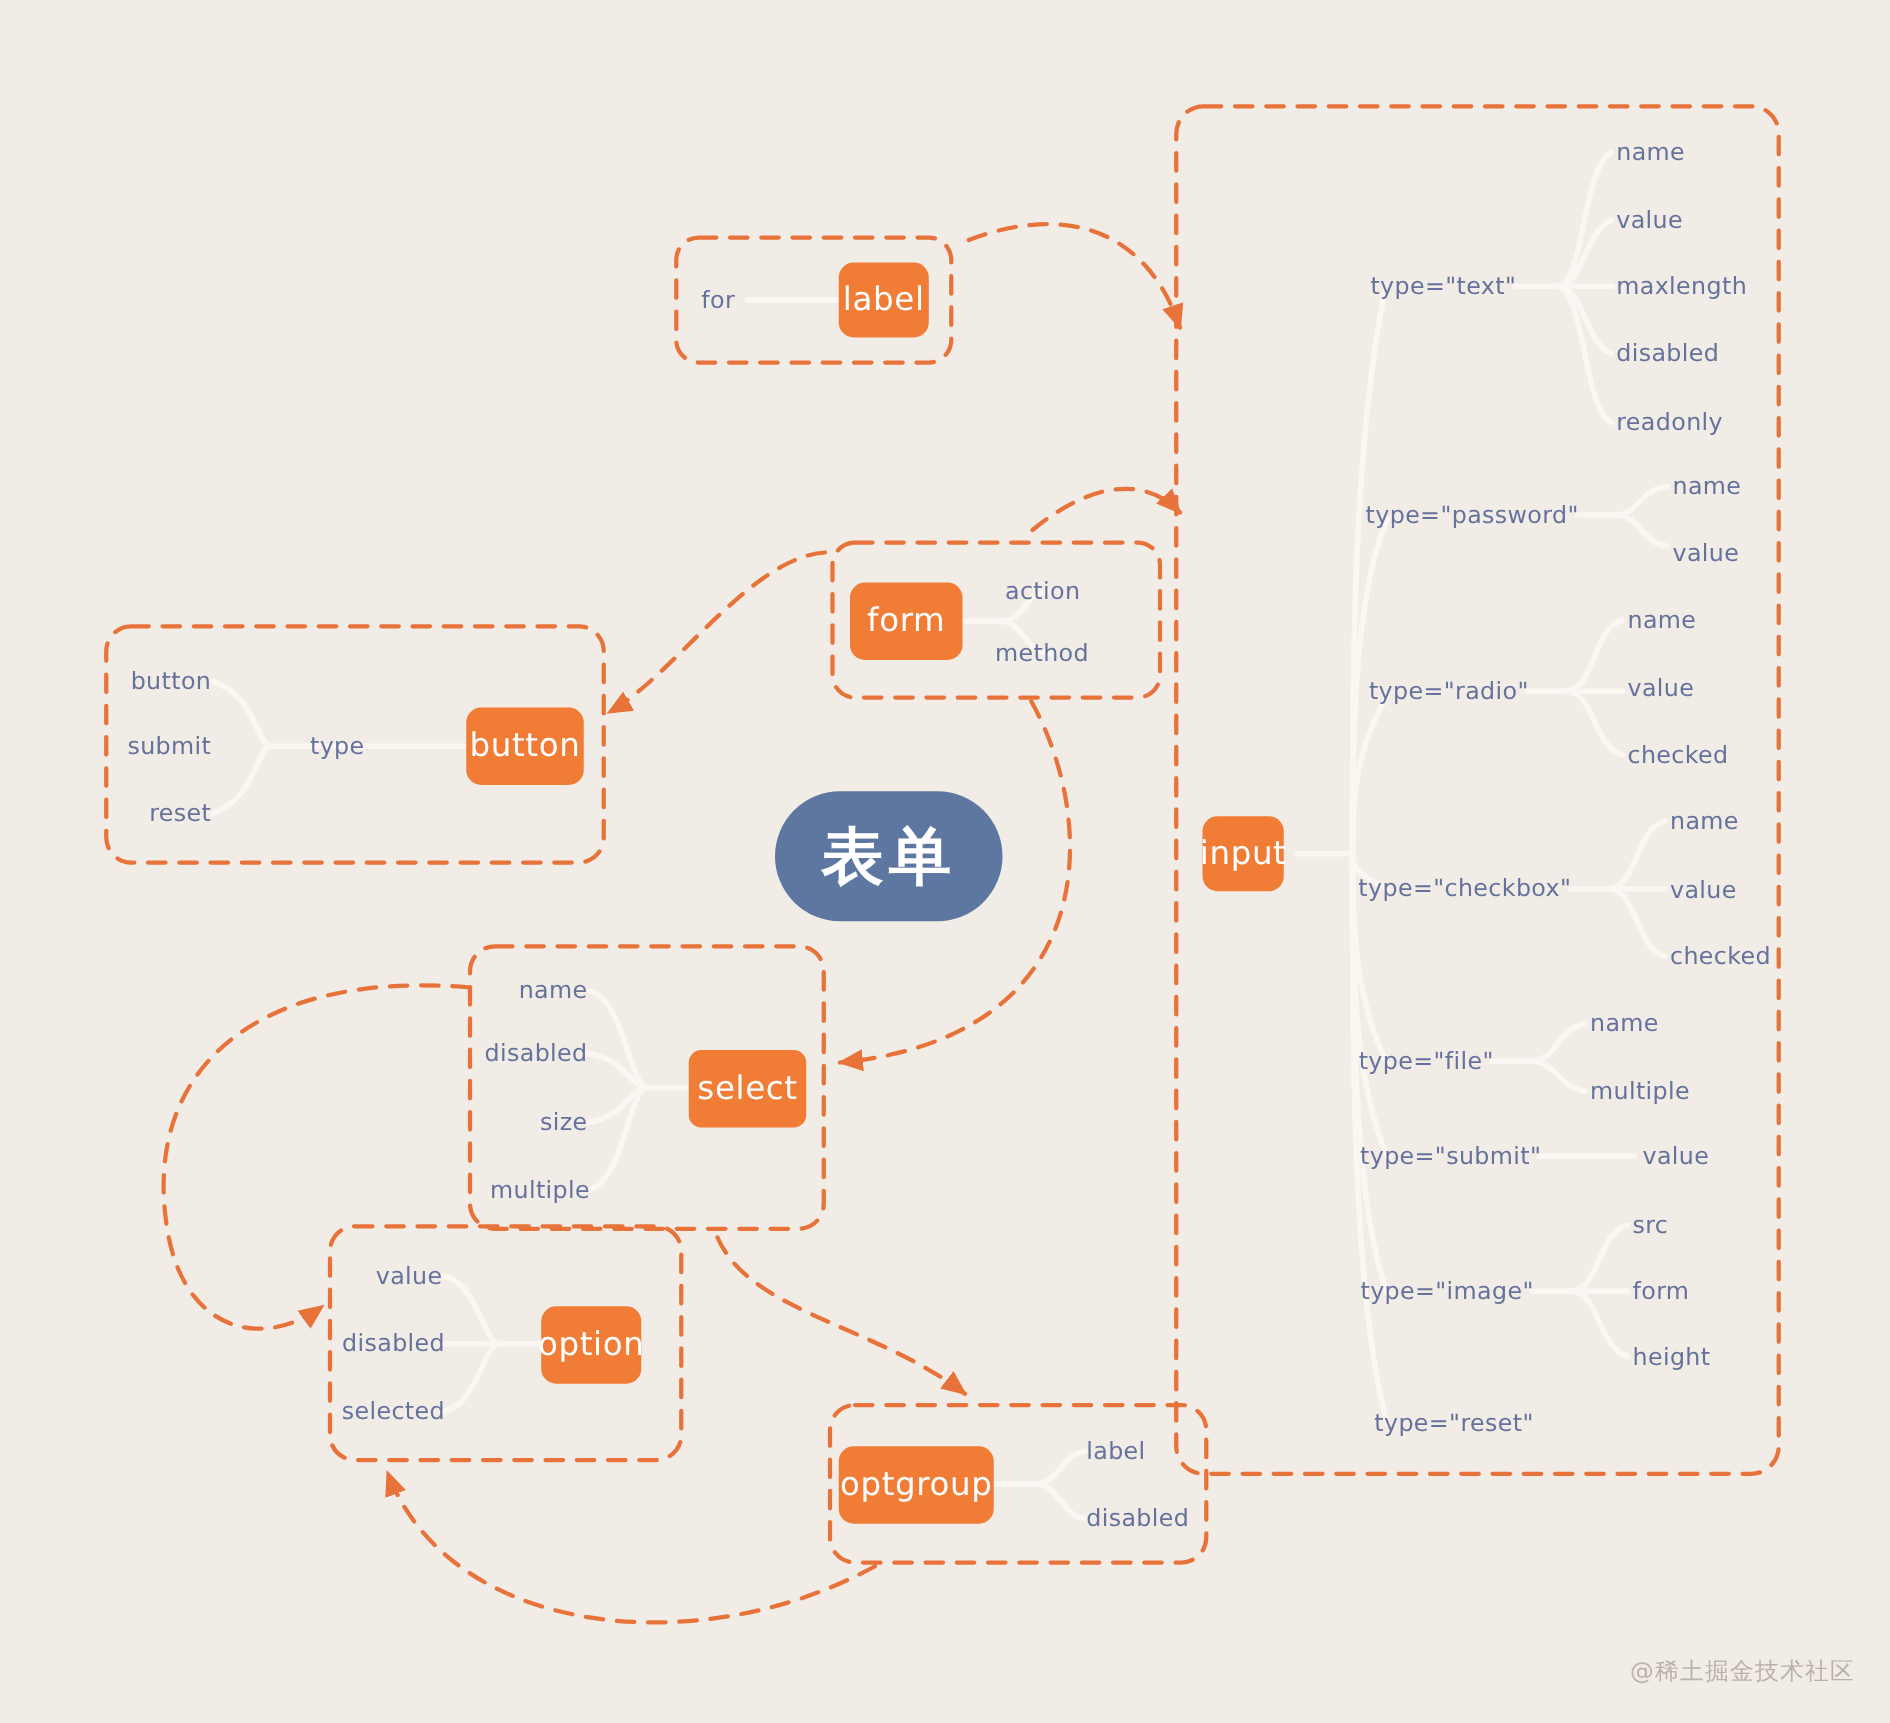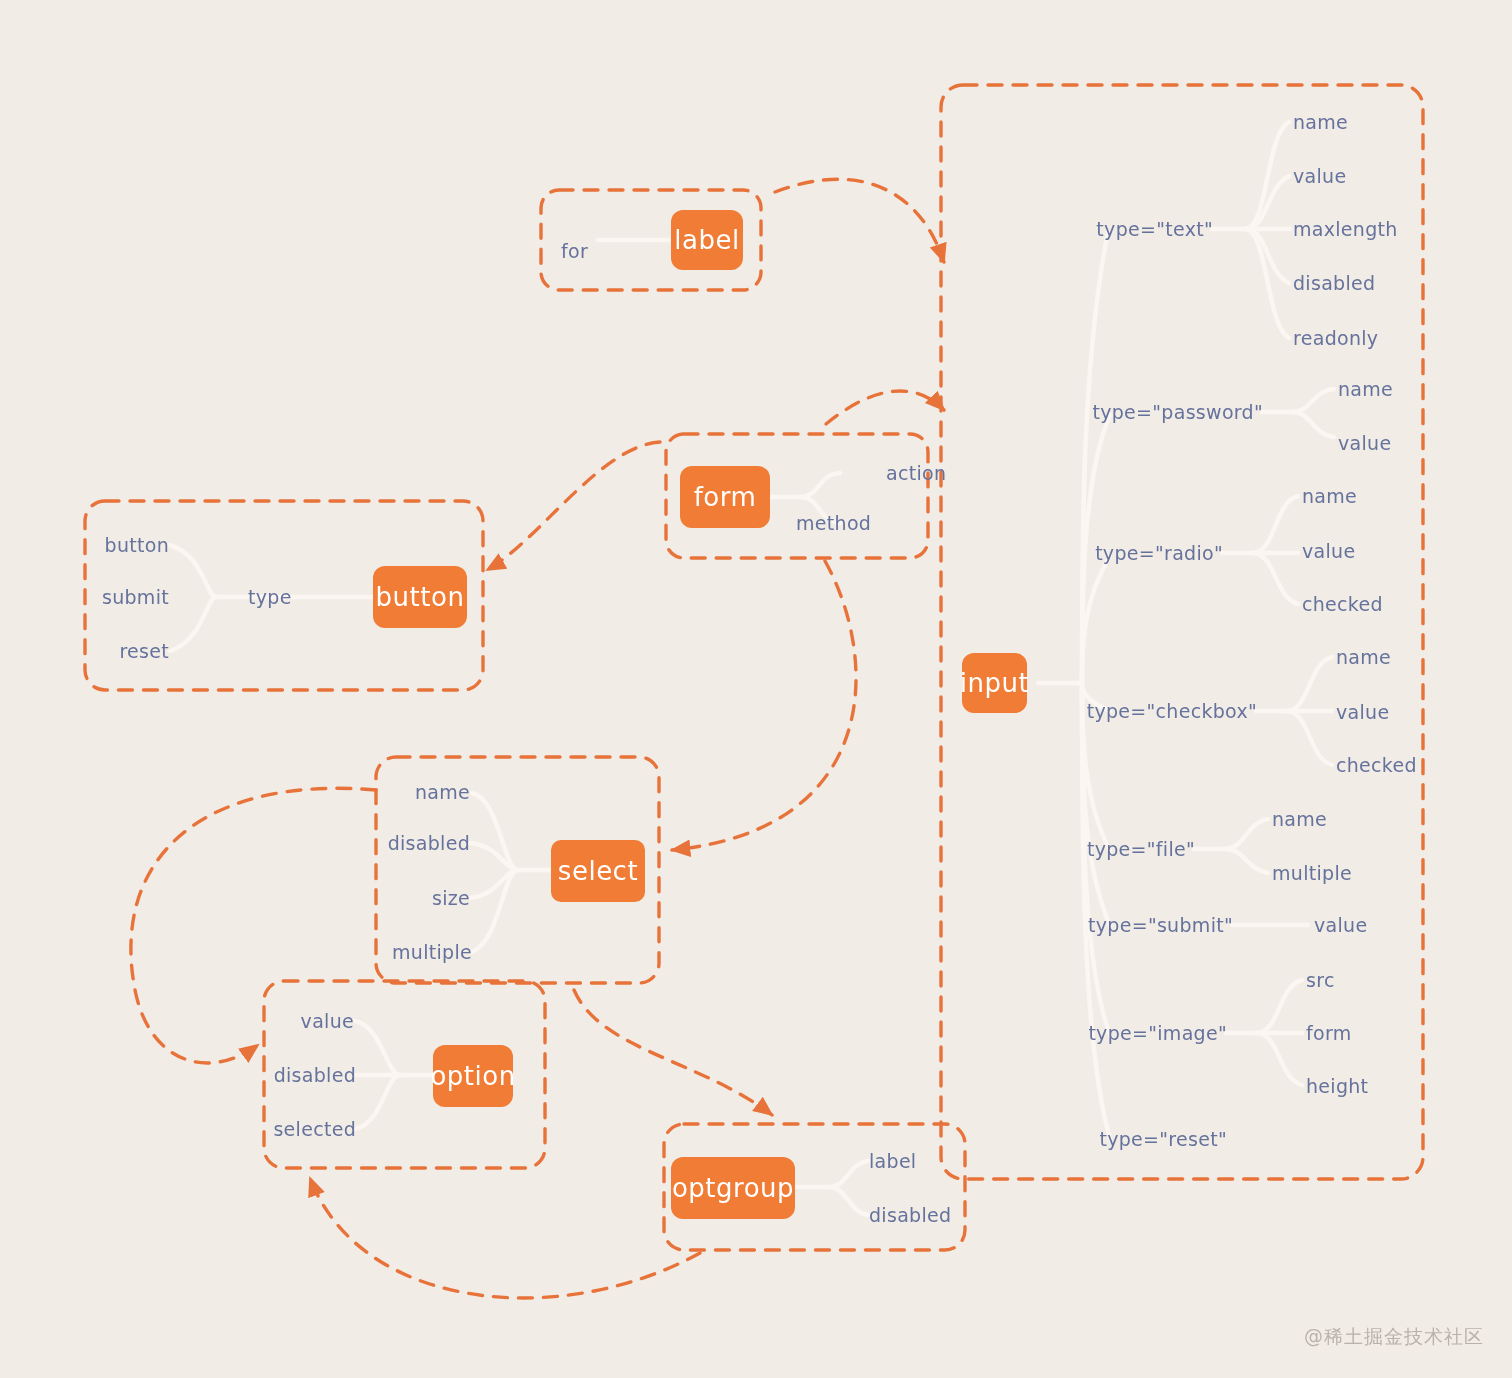--- a/index.html
+++ b/index.html
@@ -213,24 +213,27 @@
   </div>
 
   <div class="node" style="left:671px; top:1157px; width:124px; height:62px;">
     <span>optgroup</span>
   </div>
 
   <div class="node" style="left:962px; top:653px; width:65px; height:60px;">
     <span>input</span>
   </div>
 
-
-  <span class="leaf l" style="left:561px; top:240px;margin-top:11px;">for</span>
-
-  <span class="leaf l" style="left:886px; top:473px;">action</span>
+  <div class="node central" style="left:620px; top:633px; width:182px; height:104px;">
+    <span>表单</span>
+  </div>
+
+  <span class="leaf l" style="left:561px; top:240px;">for</span>
+
+  <span class="leaf l" style="left:804px; top:473px;">action</span>
   <span class="leaf l" style="left:796px; top:523px;">method</span>
 
   <span class="leaf l" style="left:248px; top:597px;">type</span>
   <span class="leaf r" style="left:169px; top:545px;">button</span>
   <span class="leaf r" style="left:169px; top:597px;">submit</span>
   <span class="leaf r" style="left:169px; top:651px;">reset</span>
 
   <span class="leaf r" style="left:470px; top:792px;">name</span>
   <span class="leaf r" style="left:470px; top:843px;">disabled</span>
   <span class="leaf r" style="left:470px; top:898px;">size</span>

